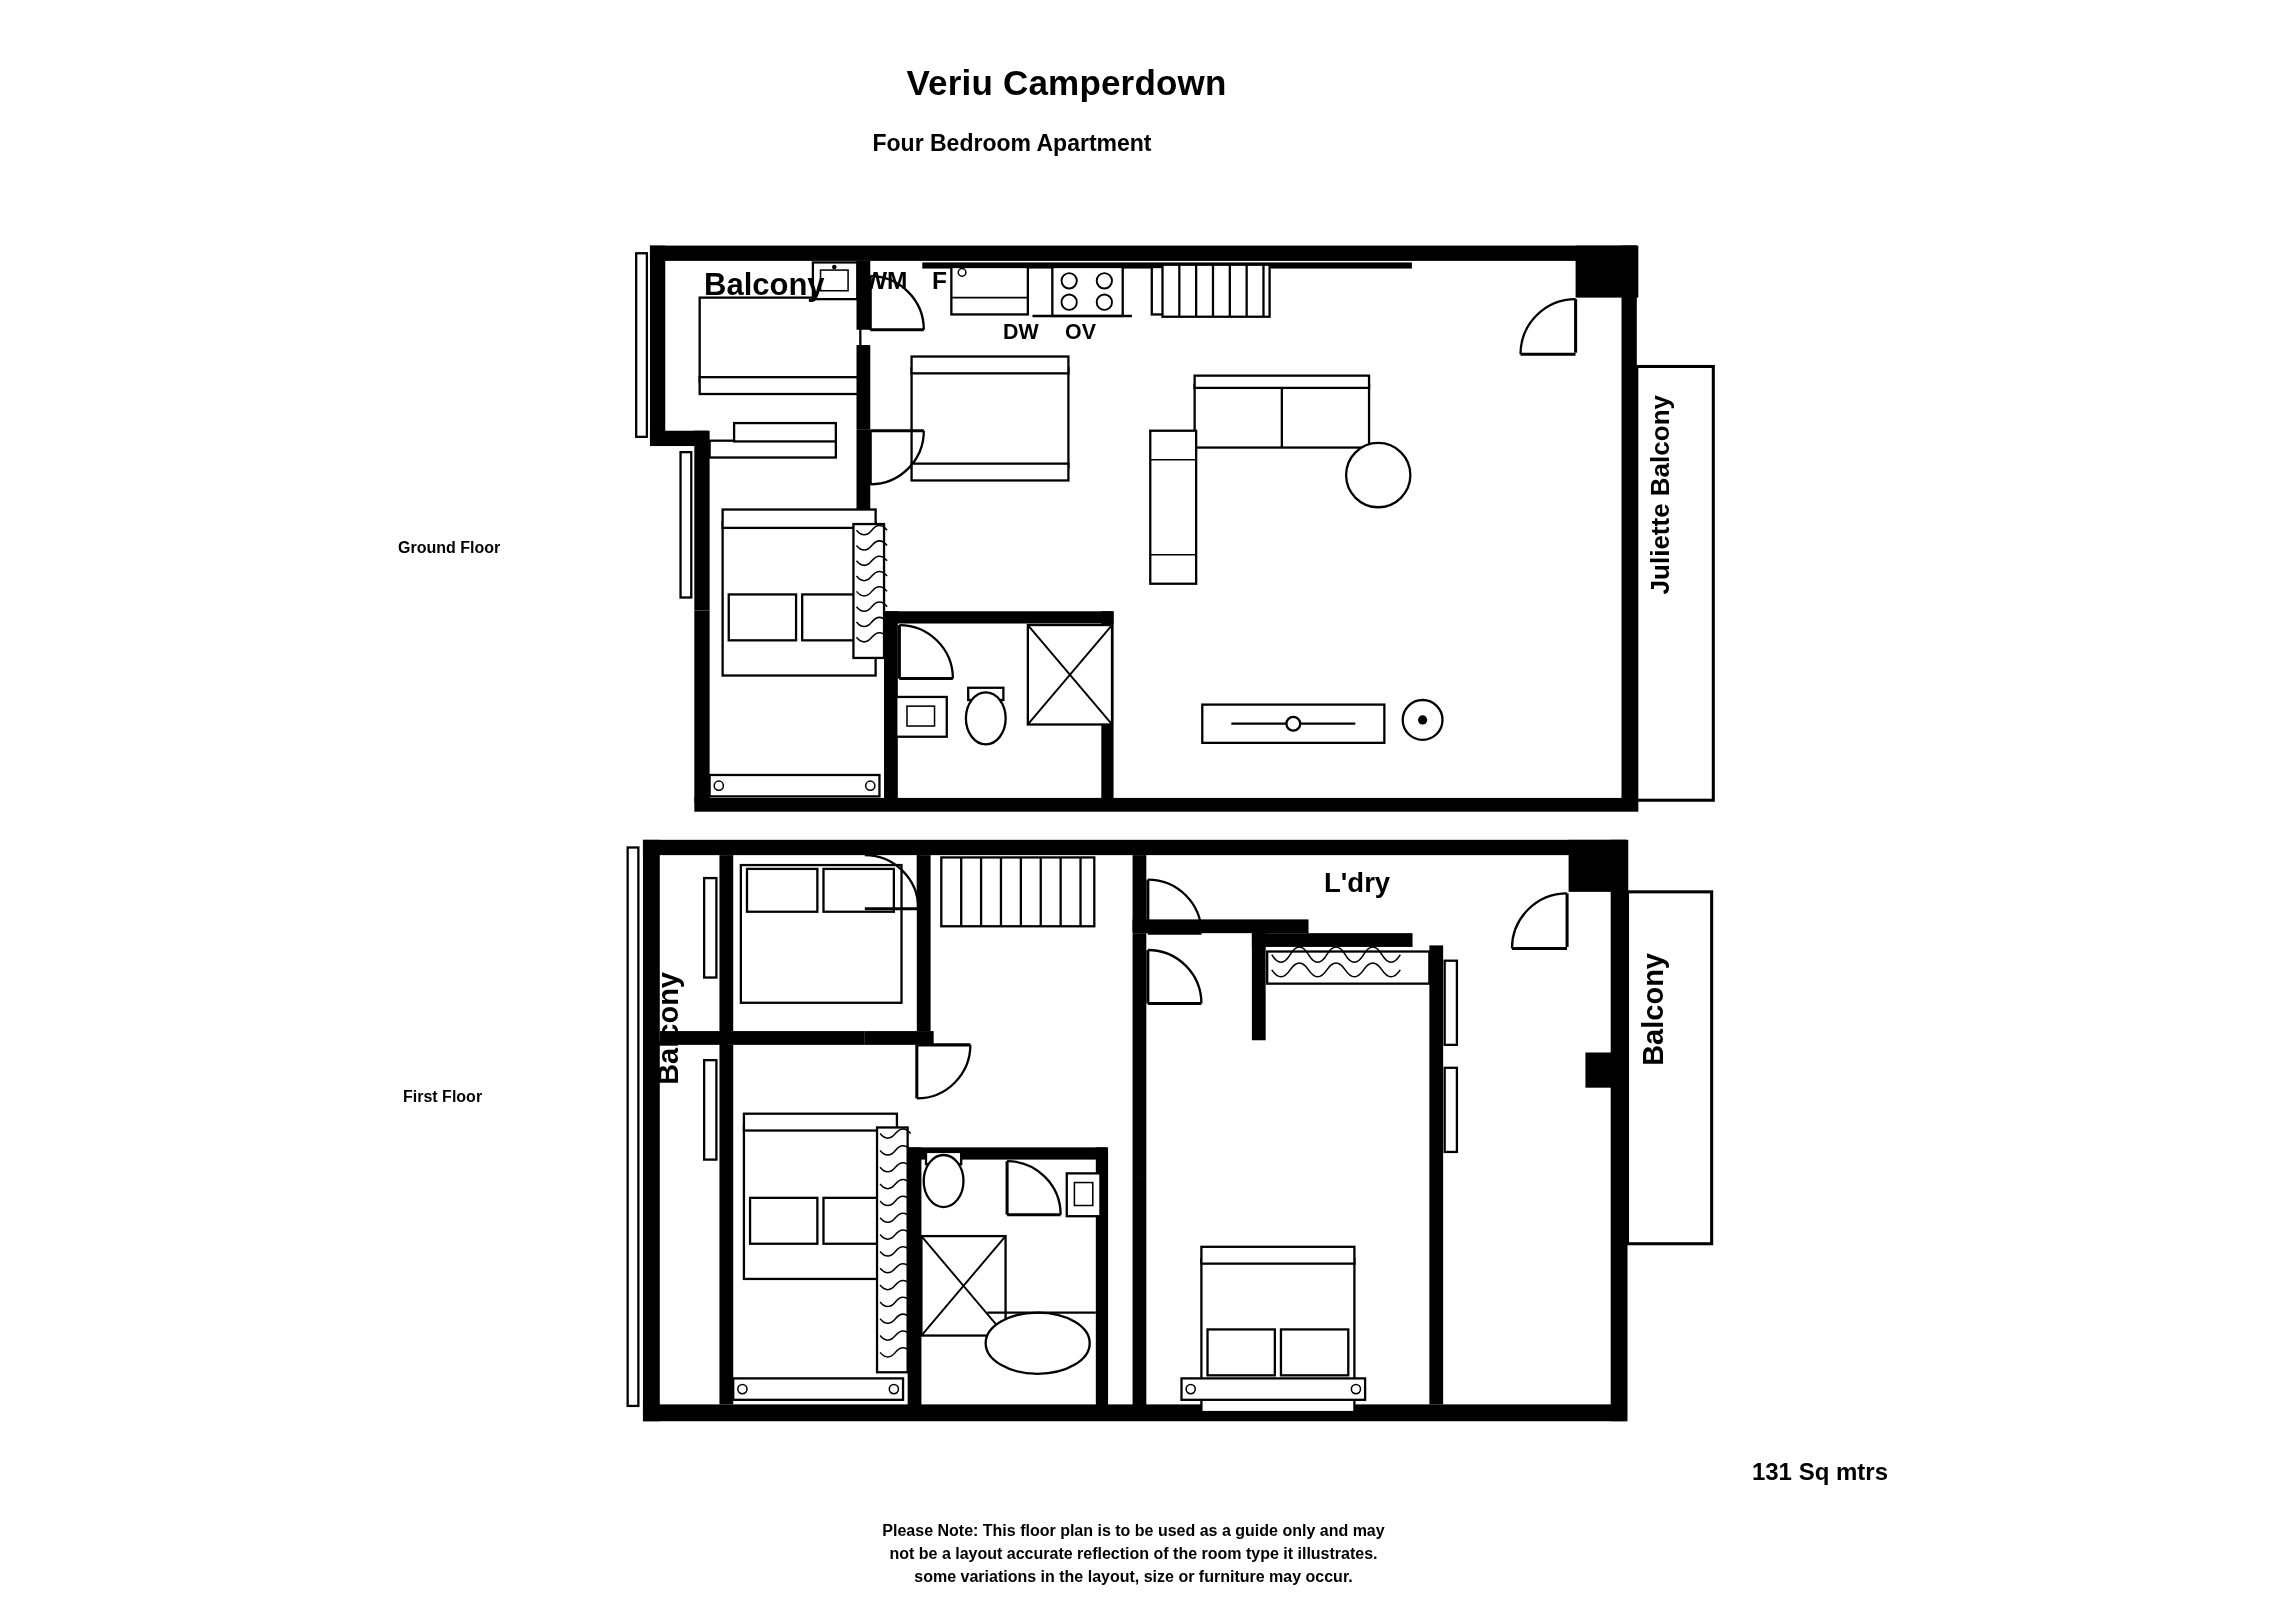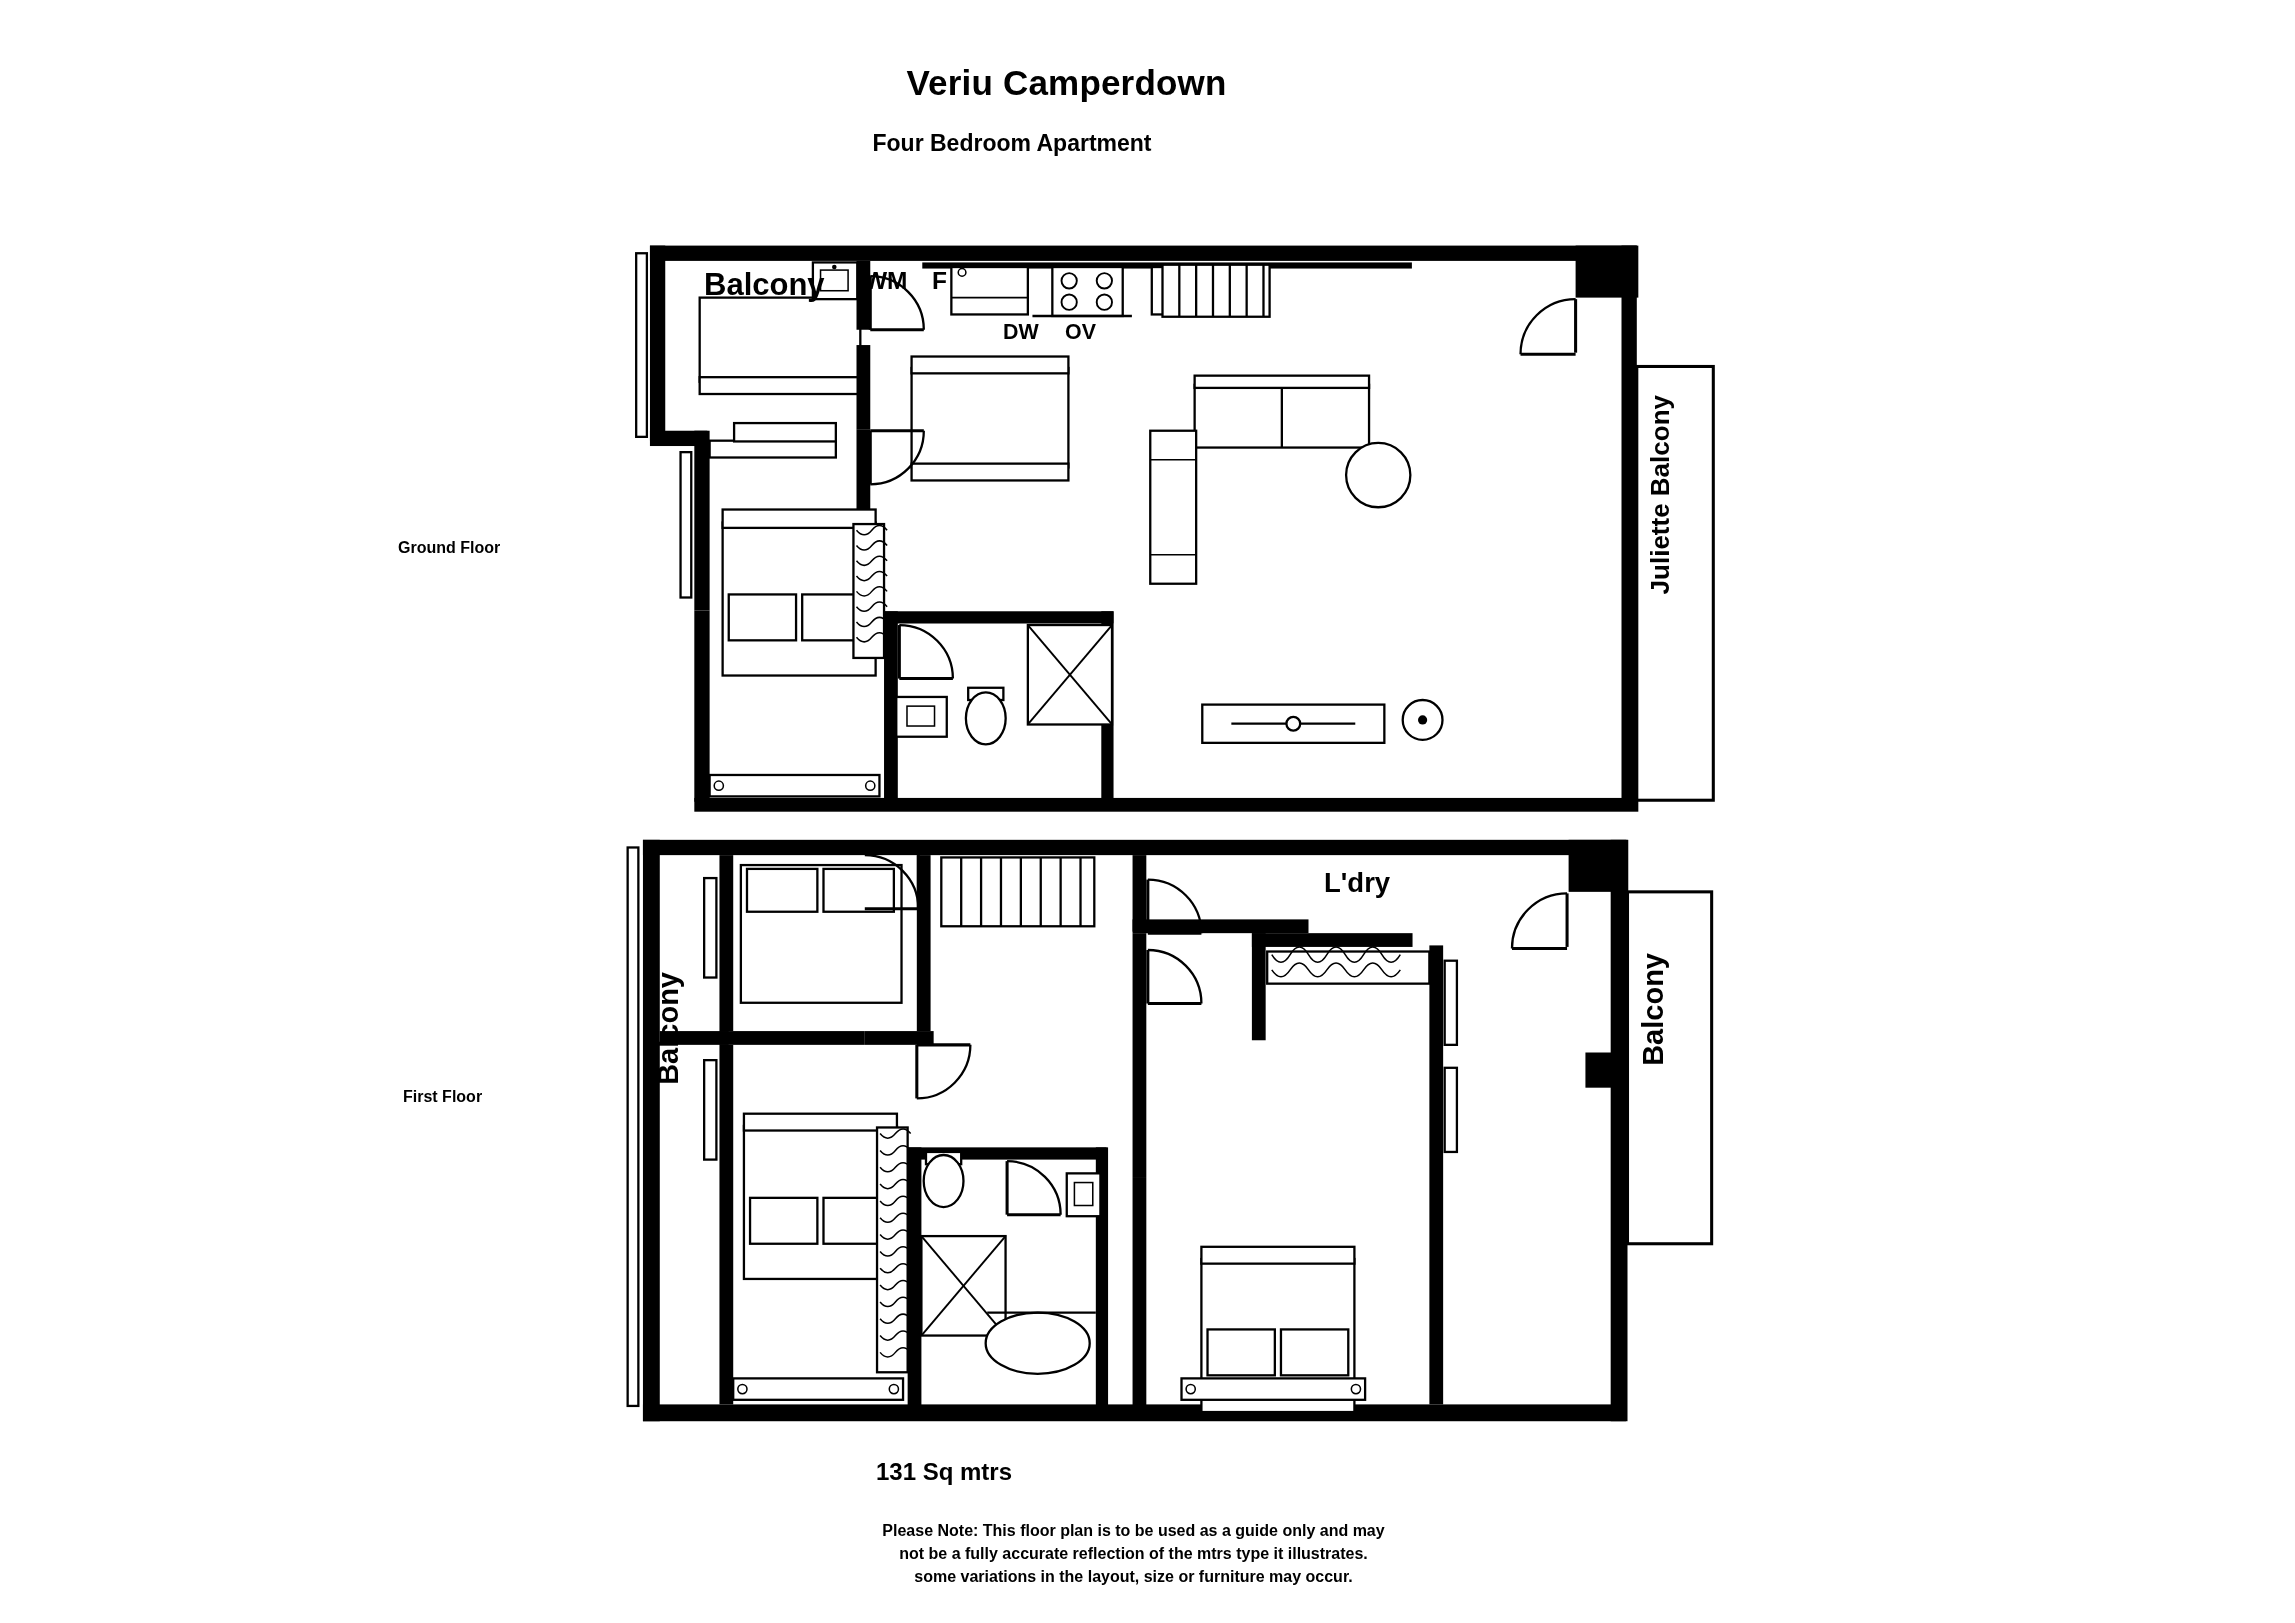--- a/index.html
+++ b/index.html
@@ -46,21 +46,21 @@
   }
   #ground-floor-label { top: 539px; left: 398px; }
   #first-floor-label  { top: 1088px; left: 403px; }
 
   
   .area-label {
     position: absolute;
     top: 1458px;
     left: 0;
     width: 1888px;
-    text-align: center;
+    text-align: right;
     font-size: 24px;
     font-weight: bold;
   }
   .disclaimer {
     position: absolute;
     top: 1519px;
     left: 0;
     width: 2267px;
     text-align: center;
     font-size: 16px;
@@ -378,16 +378,16 @@
 
   
   <div class="plan-text vertical-text" style="top:149px;left:40px;font-size:29px;">Balcony</div>
   <div class="plan-text vertical-text" style="top:130px;left:1025px;font-size:29px;">Balcony</div>
   <div class="plan-text" style="top:44px;left:712px;font-size:27.5px;">L'dry</div>
 </div>
 
 <div class="area-label">131 Sq mtrs</div>
 <div class="disclaimer">
   <div>Please Note: This floor plan is to be used as a guide only and may</div>
-  <div>not be a fully accurate reflection of the mtrs type it illustrates.</div>
+  <div>not be a layout accurate reflection of the room type it illustrates.</div>
   <div>some variations in the layout, size or furniture may occur.</div>
 </div>
 
 
 </body></html>

